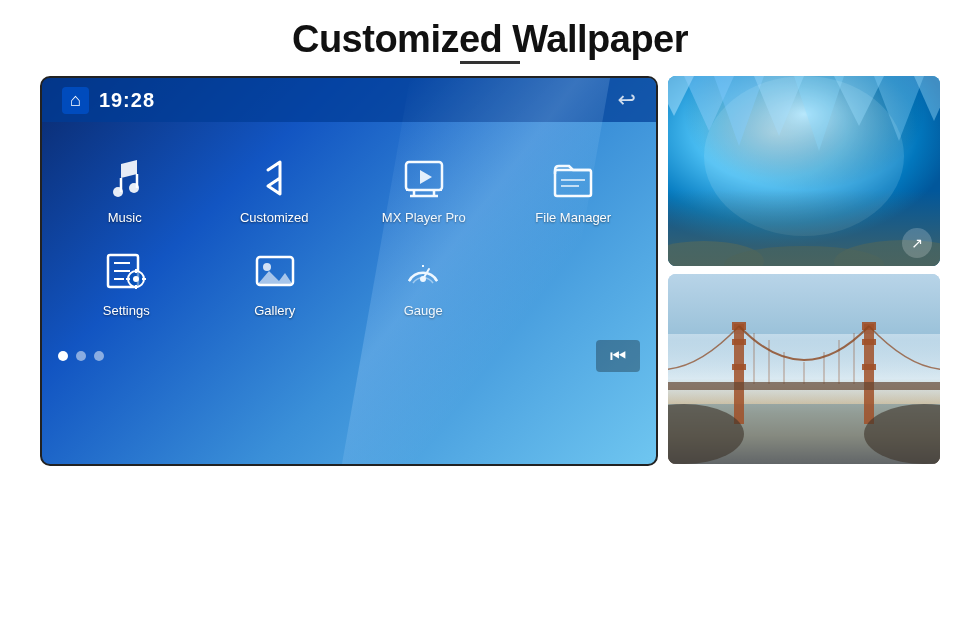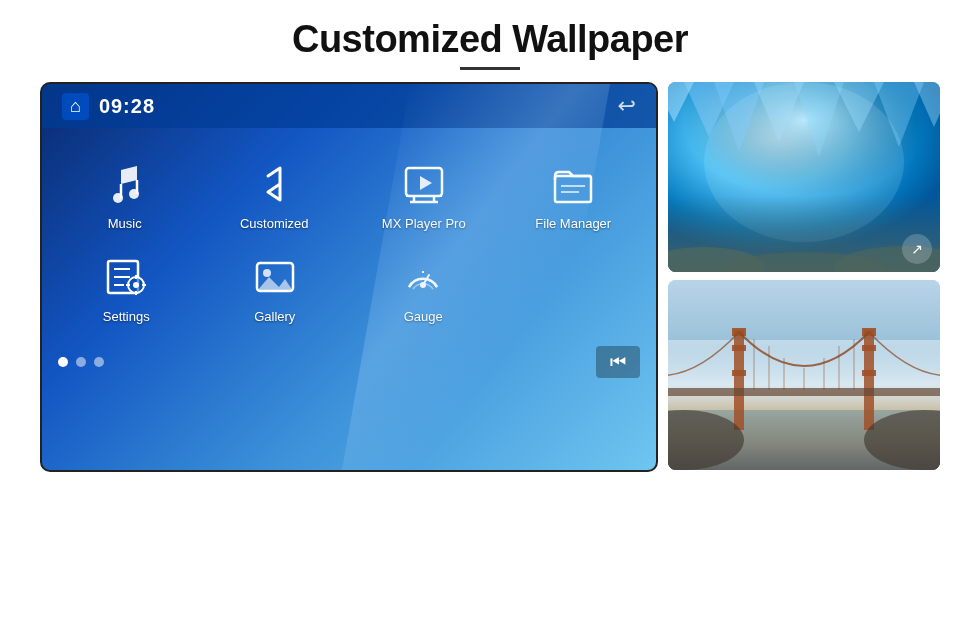--- a/index.html
+++ b/index.html
@@ -18,21 +18,20 @@
       flex-direction: column;
       align-items: center;
       padding: 18px 40px 10px;
     }
 
     .page-title {
       font-size: 38px;
       font-weight: 900;
       color: #111;
       letter-spacing: -0.5px;
-      margin-bottom: 6px;
     }
 
     .title-underline {
       width: 60px;
       height: 3px;
       background: #333;
       margin: 0 auto 12px;
     }
 
     .page-subtitle {
@@ -286,21 +285,21 @@
 
   <div class="content-row">
 
     <div class="car-screen">
 
       <div class="screen-header">
         <div class="screen-header-left">
           <div class="home-icon-wrap">
             <span class="home-icon">⌂</span>
           </div>
-          <span class="screen-time">09:28</span>
+          <span class="screen-time">19:28</span>
         </div>
         <span class="back-icon">↩</span>
       </div>
 
       <div class="icons-grid">
 
         <div class="app-icon">
           <div class="app-icon-symbol">
             <svg width="40" height="44" viewBox="0 0 40 44" fill="none">
               <path d="M16 8 L32 4 L32 18 L16 22 Z" fill="white" opacity="0.9"></path>

